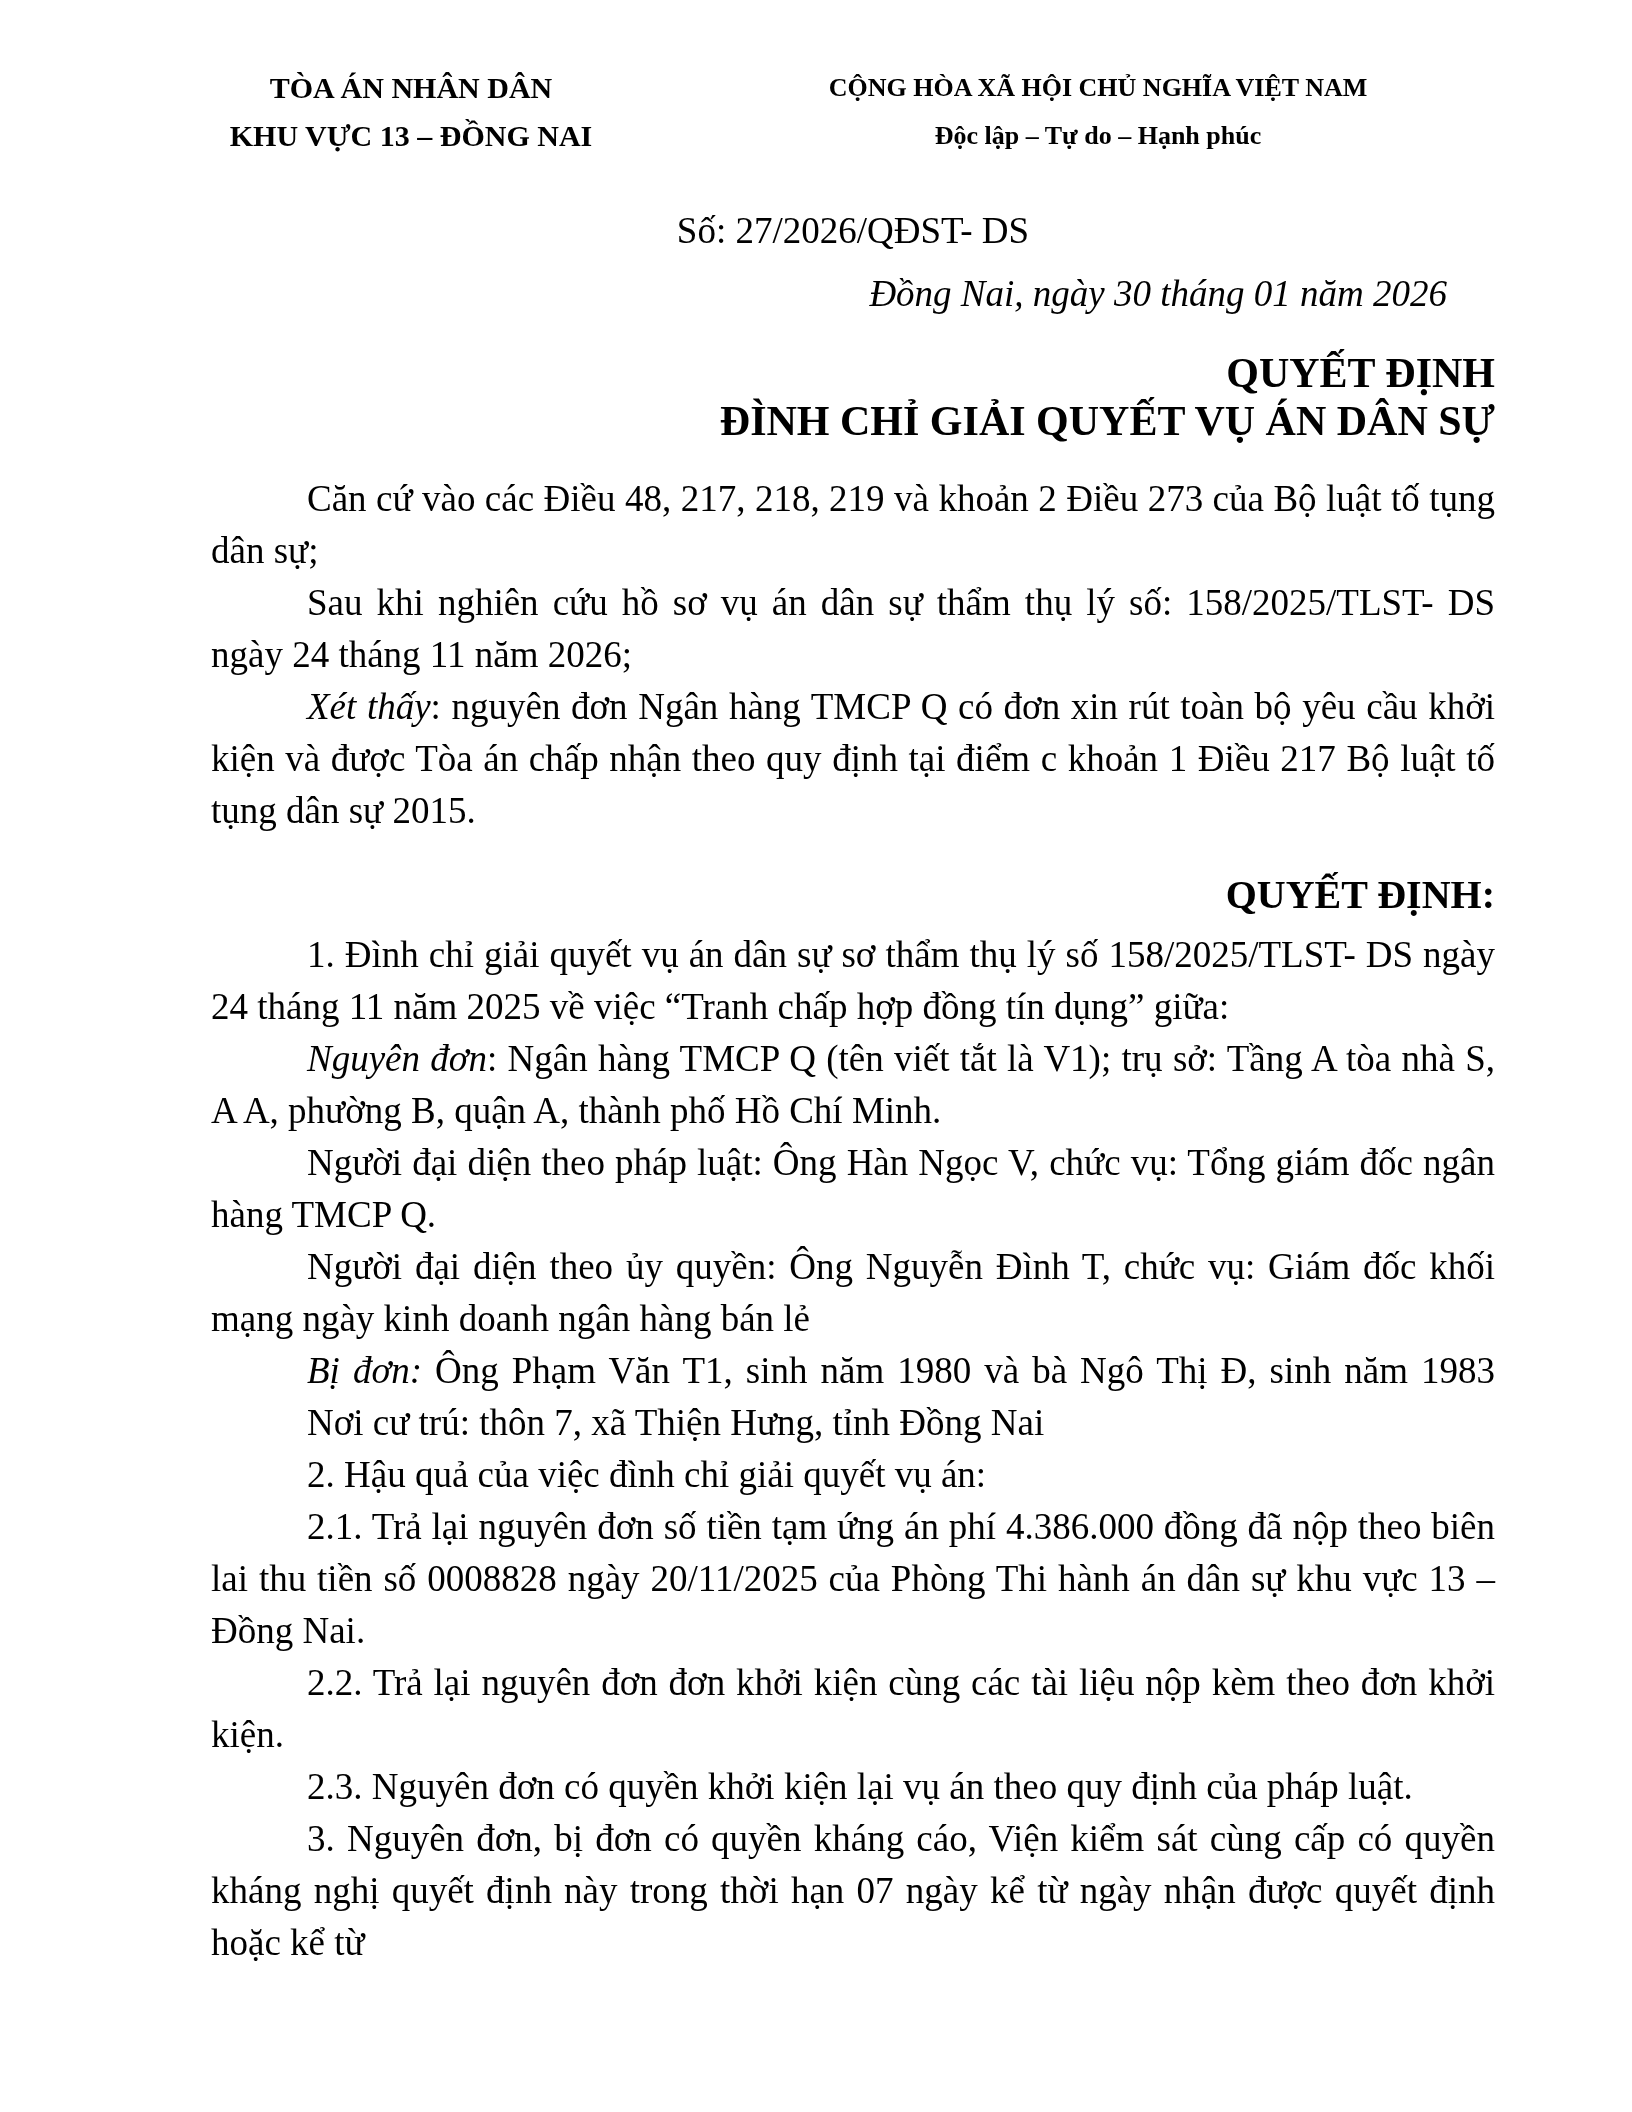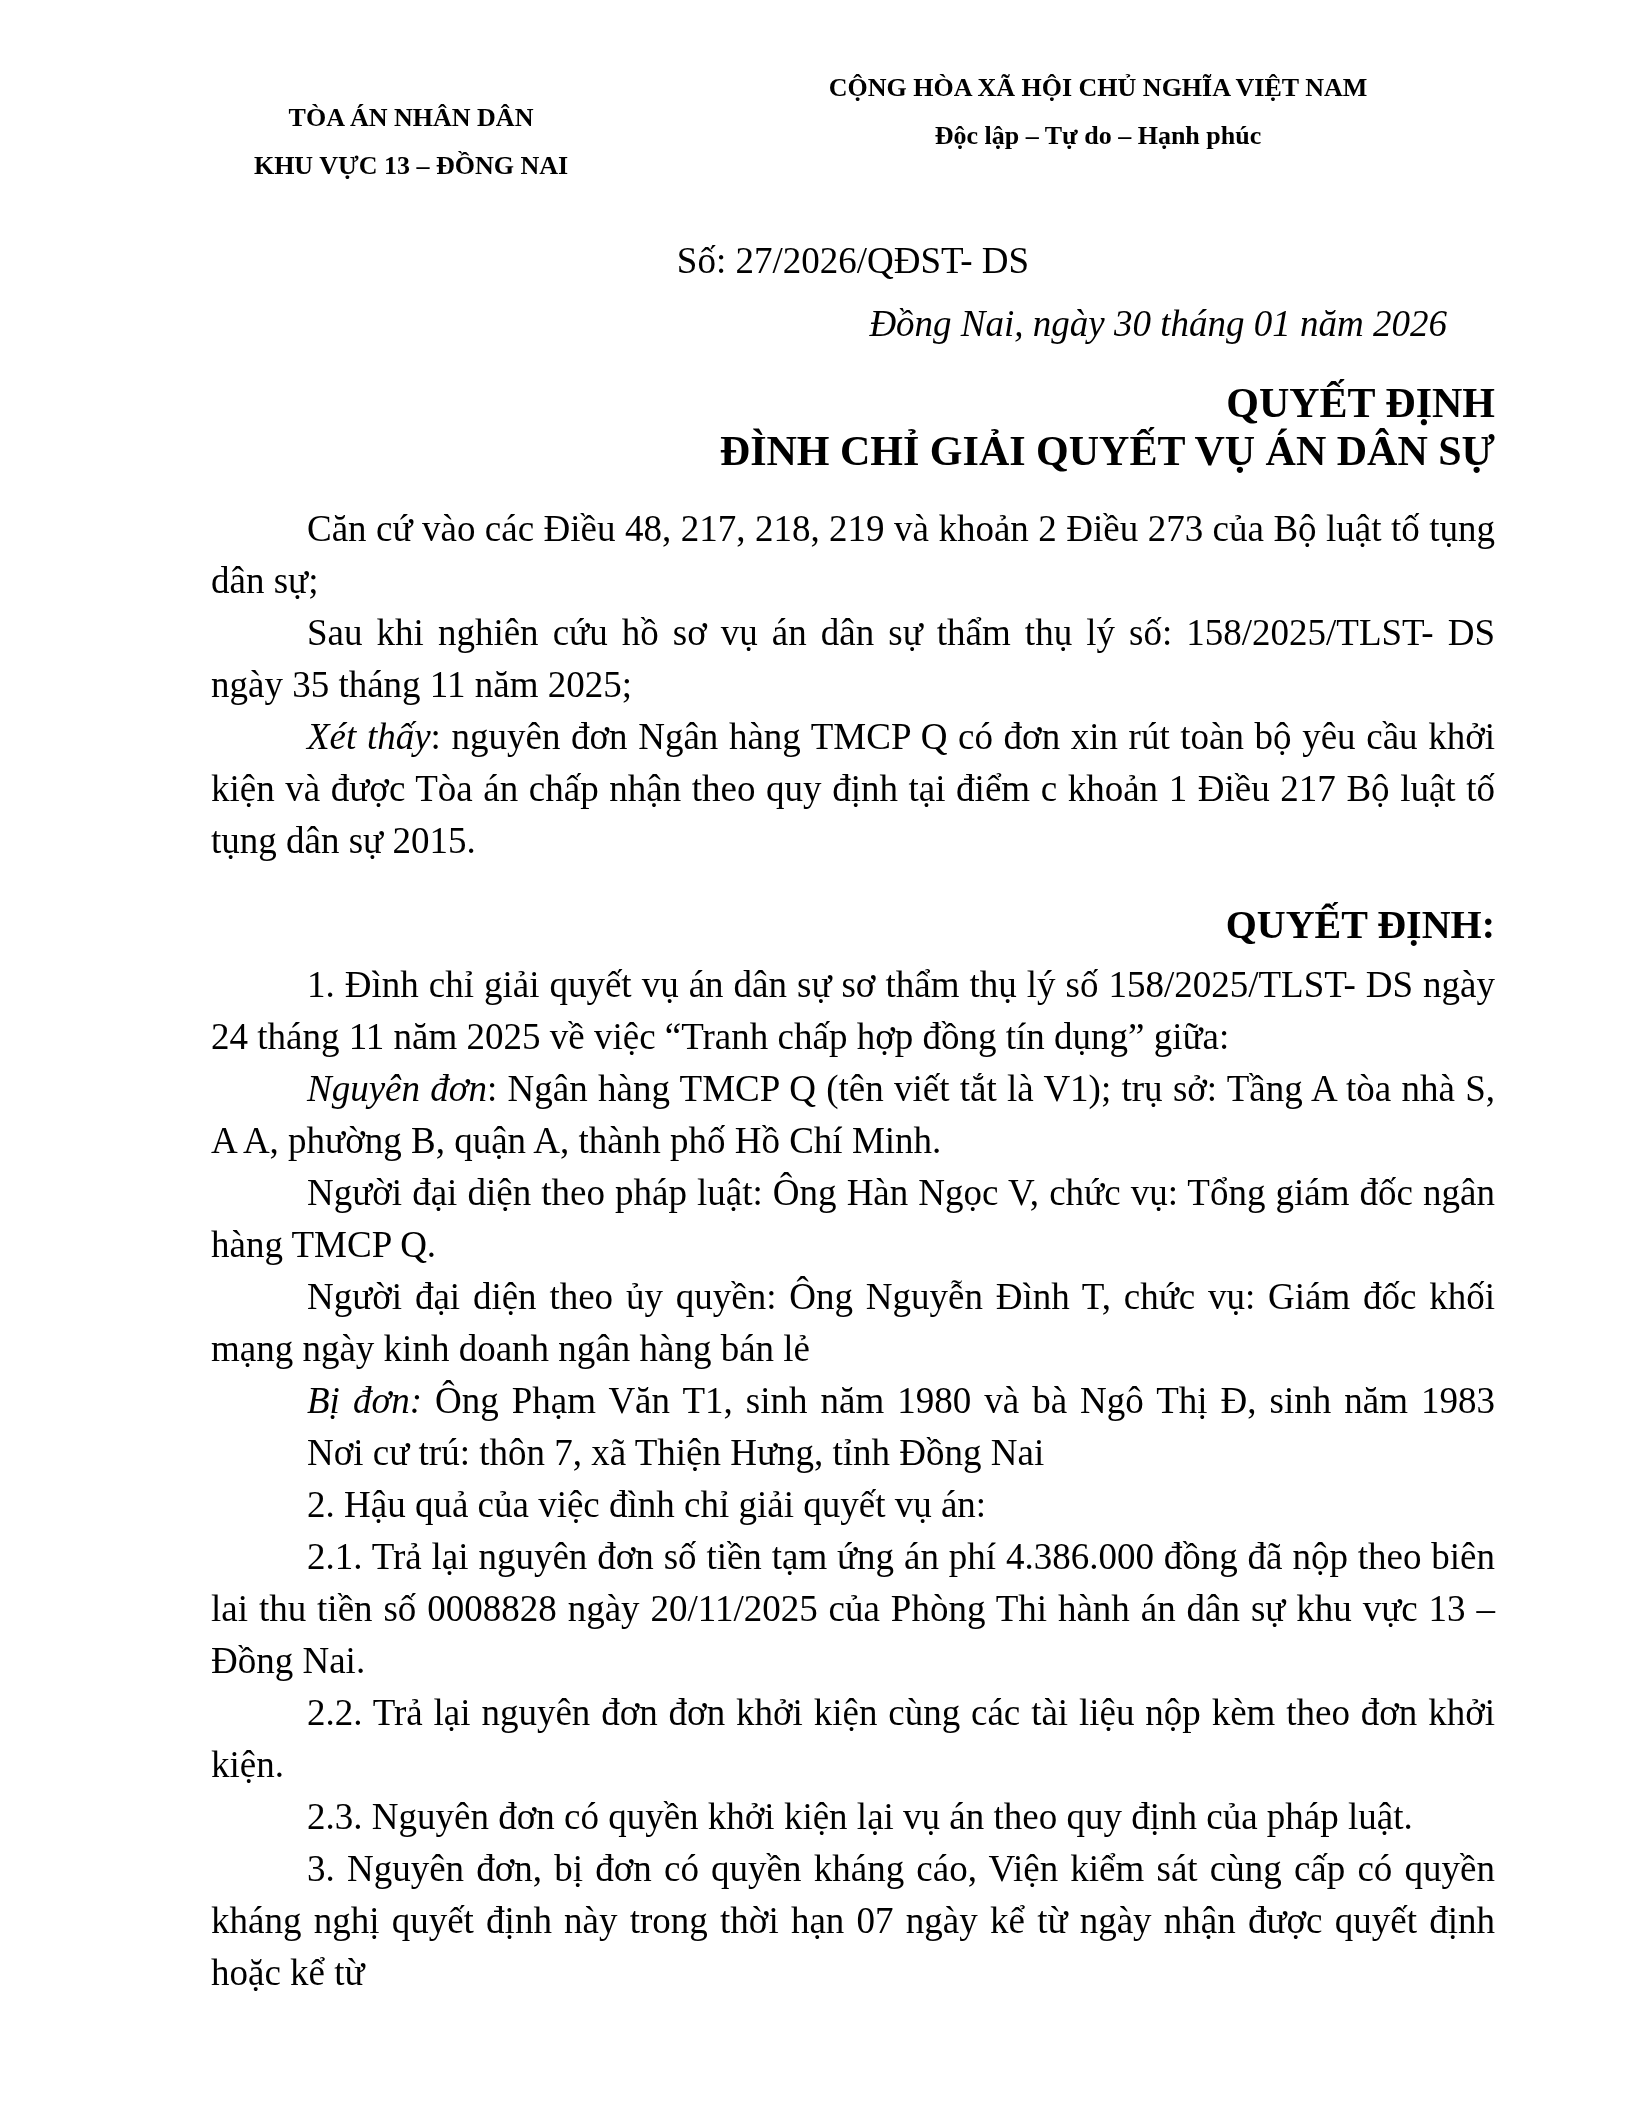--- a/index.html
+++ b/index.html
@@ -11,21 +11,21 @@
   }
   .page { width: 1632px; height: 2112px; box-sizing: border-box; padding-top: 64px; }
 
   .header {
     display: flex; justify-content: space-between;
     box-sizing: border-box; width: 100%;
     padding: 0 128px 0 175px;
     font-weight: bold;
   }
   .header .col { text-align: center; }
-  .col-left  { width: 472px; font-size: 26px; line-height: 48px; margin-top: 30px; }
+  .col-left  { width: 472px; font-size: 30px; line-height: 48px; }
   .col-right { width: 812px; font-size: 26px; line-height: 48px; }
 
   .content { box-sizing: border-box; padding: 0 137px 0 211px; }
 
   .doc-number { margin: 46px 0 0 0; font-size: 37px; line-height: 50px; text-align: center; }
   .date-line  {
     margin-top: 13px; font-size: 37px; line-height: 50px;
     font-style: italic; text-align: right; padding-right: 48px;
   }
 
@@ -66,21 +66,21 @@
 
     <div class="date-line">Đồng Nai, ngày 30 tháng 01 năm 2026</div>
 
     <div class="title-block">
       <div class="title-l1">QUYẾT ĐỊNH</div>
       <div class="title-l2">ĐÌNH CHỈ GIẢI QUYẾT VỤ ÁN DÂN SỰ</div>
     </div>
 
     <div class="doc-body">
         <p class="normal">Căn cứ vào các Điều 48, 217, 218, 219 và khoản 2 Điều 273 của Bộ luật tố tụng dân sự;</p>
-        <p class="normal">Sau khi nghiên cứu hồ sơ vụ án dân sự thẩm thụ lý số: 158/2025/TLST- DS ngày 35 tháng 11 năm 2025;</p>
+        <p class="normal">Sau khi nghiên cứu hồ sơ vụ án dân sự thẩm thụ lý số: 158/2025/TLST- DS ngày 24 tháng 11 năm 2026;</p>
         <p class="normal"><em class="lead">Xét thấy</em>: nguyên đơn Ngân hàng TMCP Q có đơn xin rút toàn bộ yêu cầu khởi kiện và được Tòa án chấp nhận theo quy định tại điểm c khoản 1 Điều 217 Bộ luật tố tụng dân sự 2015.</p>
         <p class="heading">QUYẾT ĐỊNH:</p>
         <p class="normal">1. Đình chỉ giải quyết vụ án dân sự sơ thẩm thụ lý số 158/2025/TLST- DS ngày 24 tháng 11 năm 2025 về việc “Tranh chấp hợp đồng tín dụng” giữa:</p>
         <p class="normal"><em class="lead">Nguyên đơn</em>: Ngân hàng TMCP Q (tên viết tắt là V1); trụ sở: Tầng A tòa nhà S, A A, phường B, quận A, thành phố Hồ Chí Minh.</p>
         <p class="normal">Người đại diện theo pháp luật: Ông Hàn Ngọc V, chức vụ: Tổng giám đốc ngân hàng TMCP Q.</p>
         <p class="normal">Người đại diện theo ủy quyền: Ông Nguyễn Đình T, chức vụ: Giám đốc khối mạng ngày kinh doanh ngân hàng bán lẻ</p>
         <p class="party-block"><em class="lead">Bị đơn:</em> Ông Phạm Văn T1, sinh năm 1980 và bà Ngô Thị Đ, sinh năm 1983 Nơi cư trú: thôn 7, xã Thiện Hưng, tỉnh Đồng Nai</p>
         <p class="normal">2. Hậu quả của việc đình chỉ giải quyết vụ án:</p>
         <p class="normal">2.1. Trả lại nguyên đơn số tiền tạm ứng án phí 4.386.000 đồng đã nộp theo biên lai thu tiền số 0008828 ngày 20/11/2025 của Phòng Thi hành án dân sự khu vực 13 – Đồng Nai.</p>
         <p class="normal">2.2. Trả lại nguyên đơn đơn khởi kiện cùng các tài liệu nộp kèm theo đơn khởi kiện.</p>

